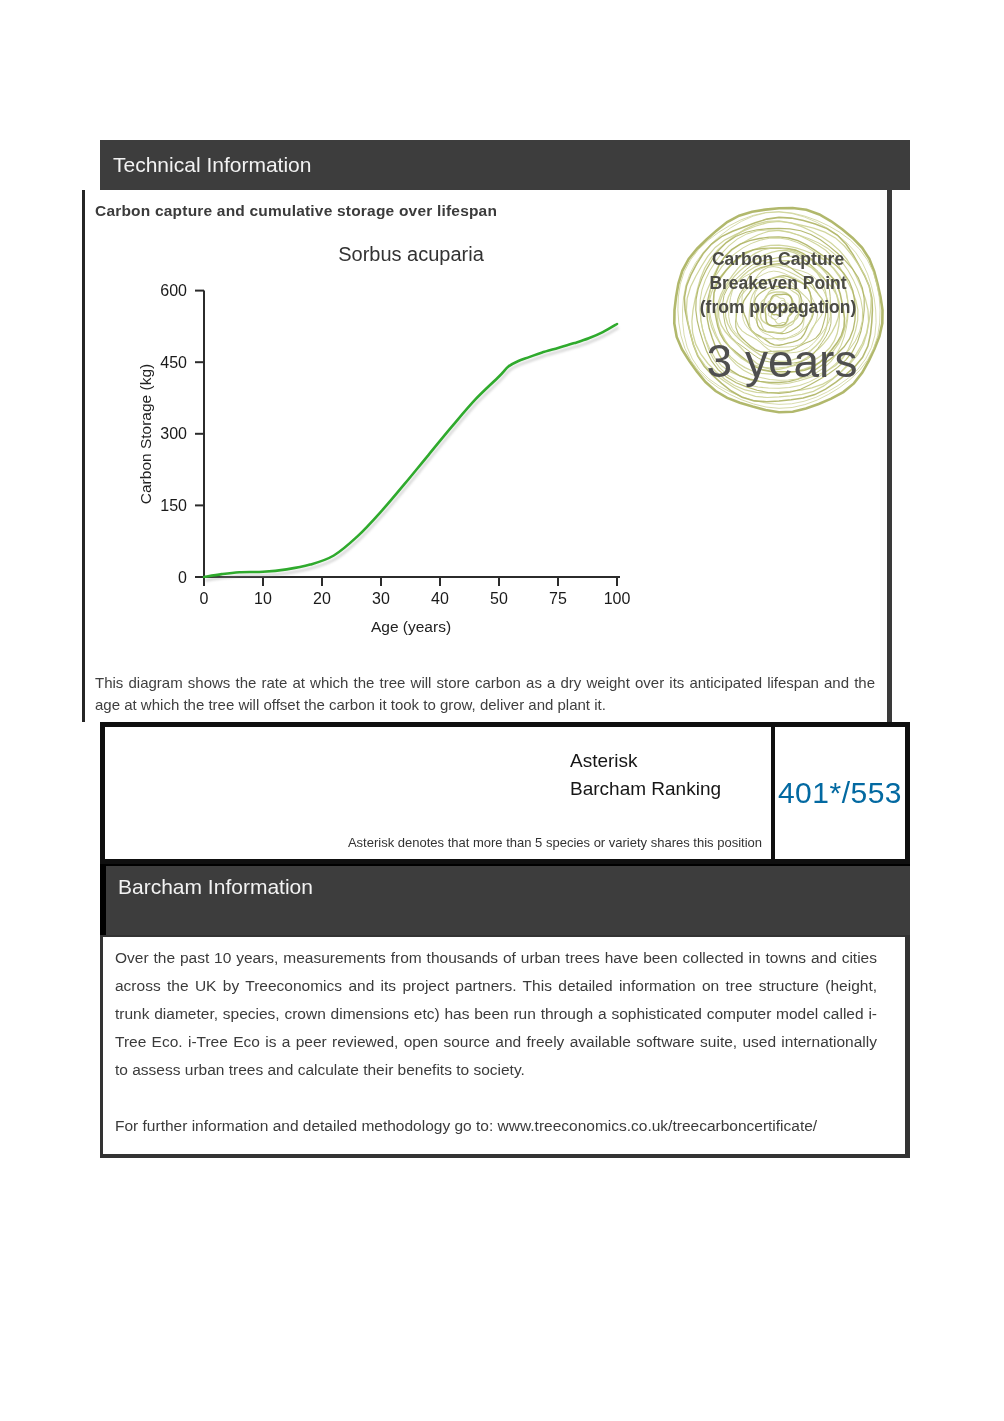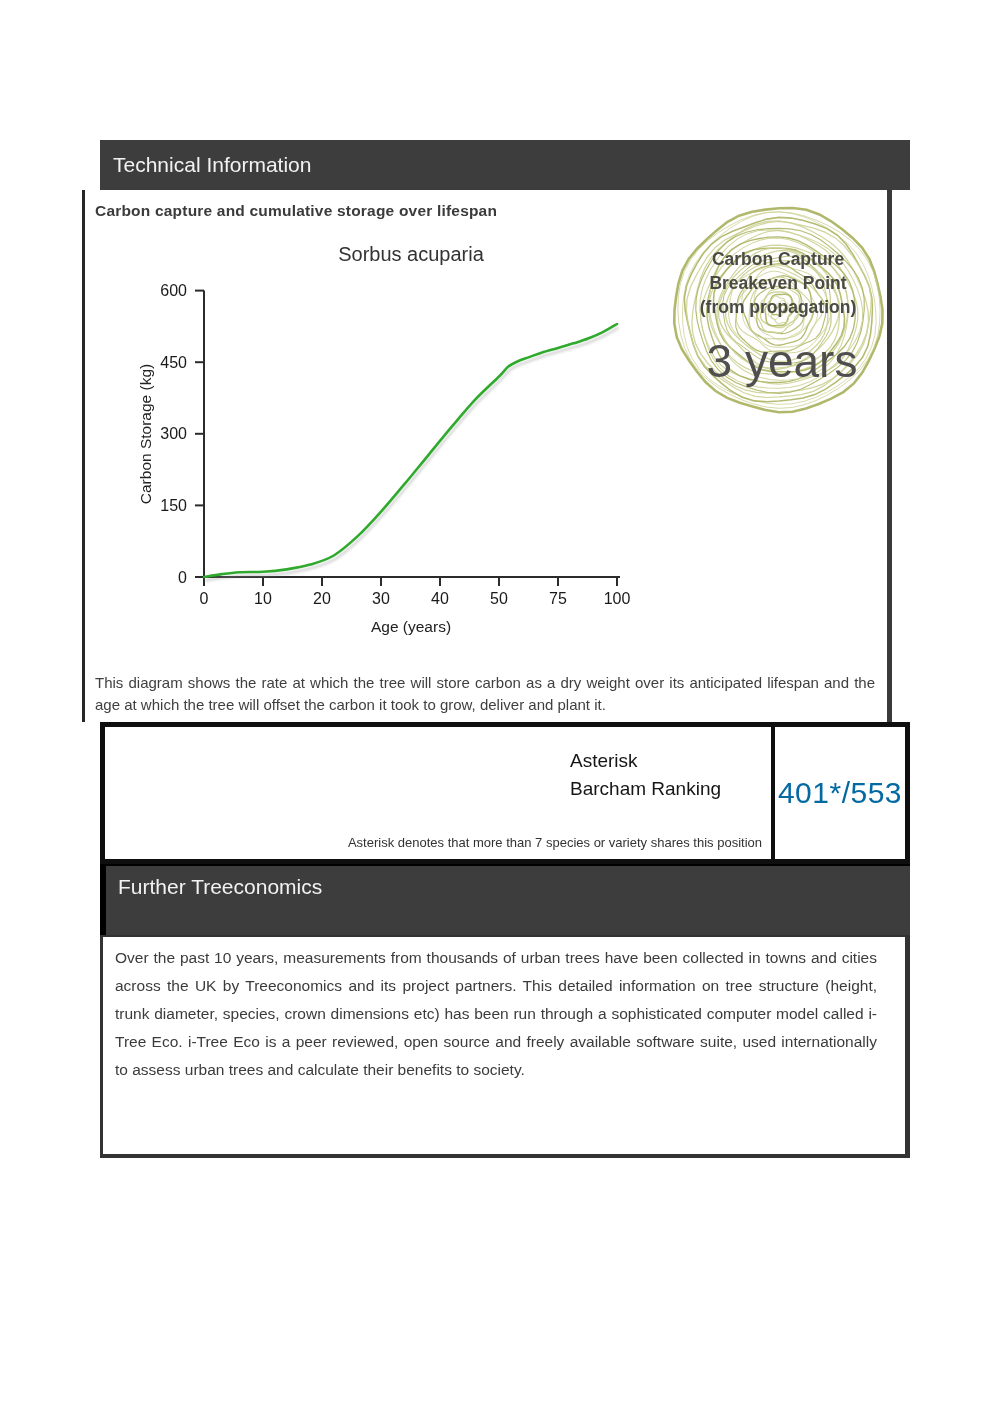--- a/index.html
+++ b/index.html
@@ -127,29 +127,30 @@
 
     <div class="description">This diagram shows the rate at which the tree will store carbon as a dry weight over its anticipated lifespan and the age at which the tree will offset the carbon it took to grow, deliver and plant it.</div>
   </div>
 
   <div class="ranking-box">
     <div class="ranking-left">
       <div class="ranking-name">
         <div>Asterisk</div>
         <div>Barcham Ranking</div>
       </div>
-      <div class="ranking-note">Asterisk denotes that more than 7 species or variety shares this position</div>
+      <div class="ranking-note">Asterisk denotes that more than 5 species or variety shares this position</div>
     </div>
     <div class="ranking-right">
       <span>401*/553</span>
     </div>
   </div>
 
   <div class="bar bar-further">
-    <span>Further Treeconomics</span>
+    <span>Barcham Information</span>
   </div>
 
   <div class="body-box">
     <div>Over the past 10 years, measurements from thousands of urban trees have been collected in towns and cities across the UK by Treeconomics and its project partners. This detailed information on tree structure (height, trunk diameter, species, crown dimensions etc) has been run through a sophisticated computer model called i-Tree Eco. i-Tree Eco is a peer reviewed, open source and freely available software suite, used internationally to assess urban trees and calculate their benefits to society.</div>
     <div class="body-gap"></div>
+    <div>For further information and detailed methodology go to: www.treeconomics.co.uk/treecarboncertificate/</div>
   </div>
 
 </div>
 
 </body></html>

